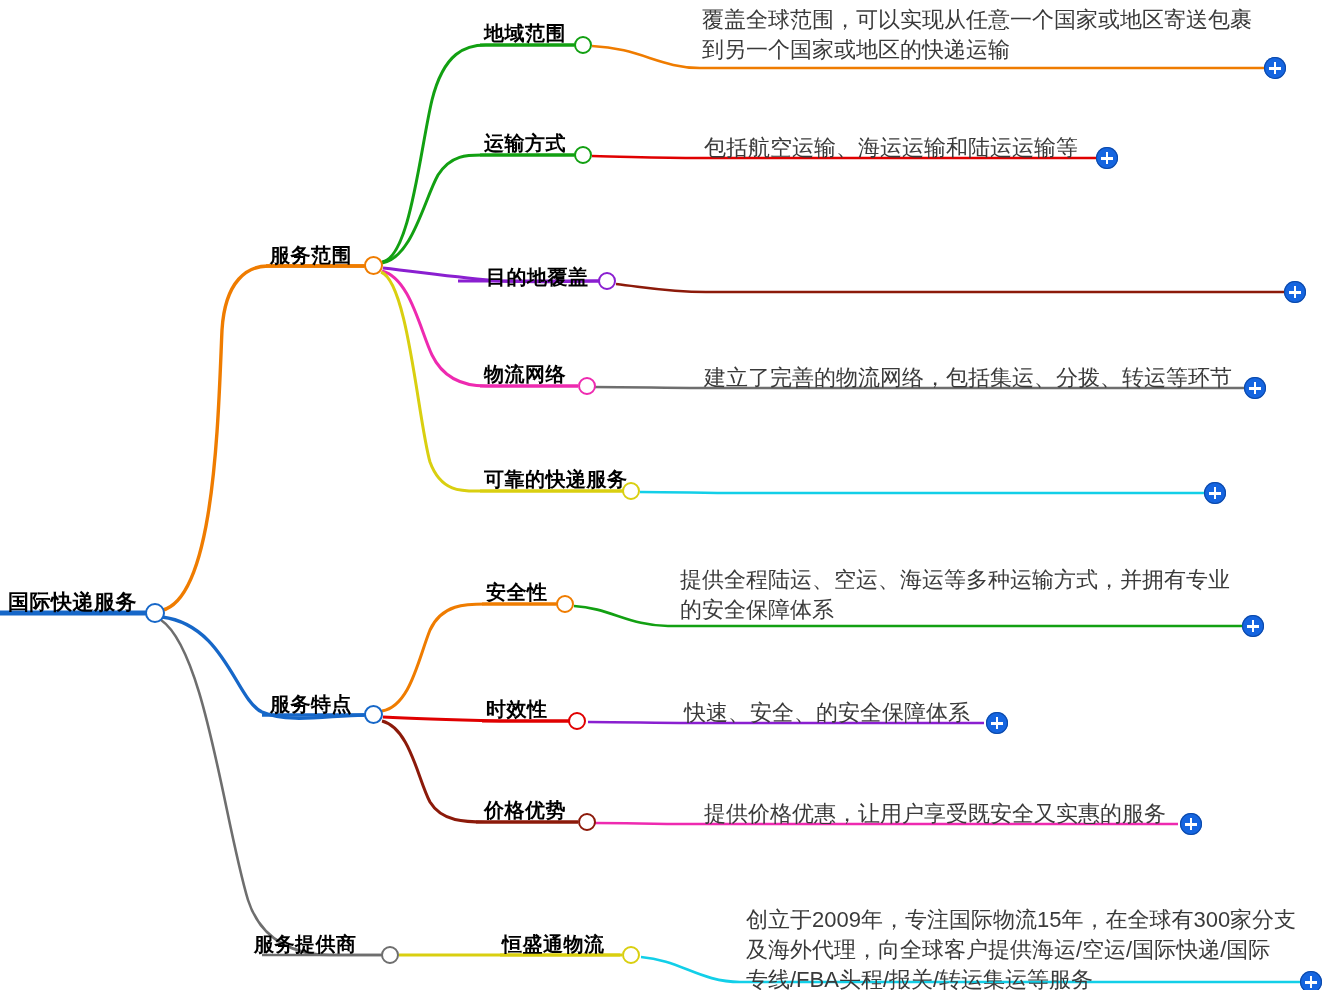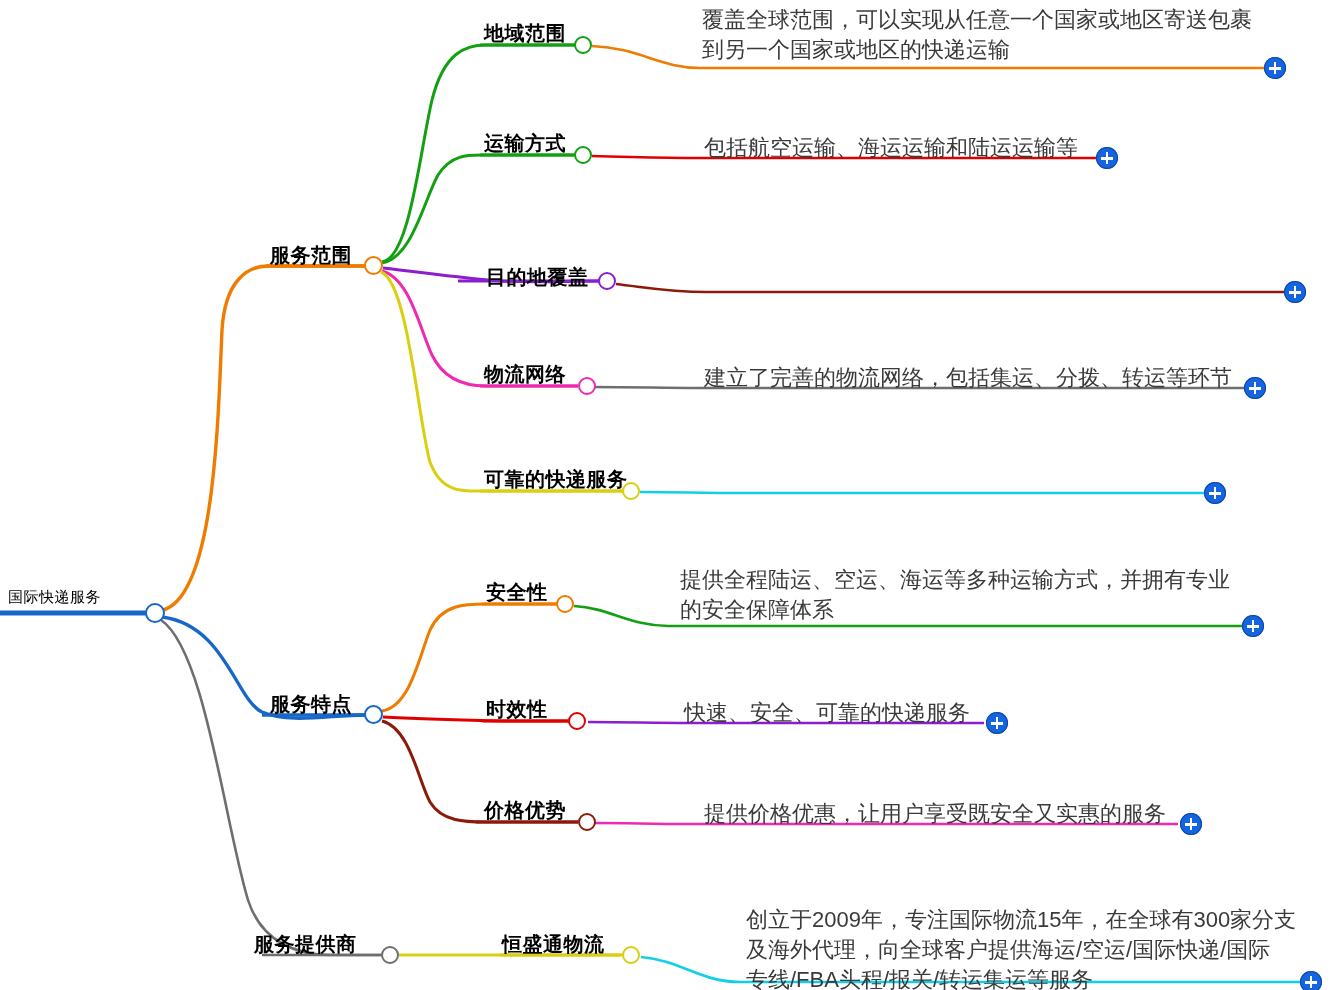--- a/index.html
+++ b/index.html
@@ -24,22 +24,22 @@
     pointer-events: none;
   }
   .node-label {
     position: absolute;
     font-weight: bold;
     color: #000000;
     white-space: nowrap;
     letter-spacing: 0.5px;
   }
   .root-label {
-    font-size: 15px;
-    font-weight: normal;
+    font-size: 21px;
+    font-weight: bold;
   }
   .branch-label {
     font-size: 20px;
   }
   .sub-label {
     font-size: 20px;
   }
   .leaf-text {
     position: absolute;
     font-size: 22px;
@@ -164,21 +164,21 @@
   <div class="circle-node" style="left:364px; top:705px; width:19px; height:19px; border:2.6px solid #1667c8;"></div>
 
   <div class="node-label sub-label" style="left:486px; top:579px;">安全性</div>
   <div class="circle-node" style="left:556px; top:595px; width:18px; height:18px; border:2.4px solid #ef7c00;"></div>
   <div class="leaf-text" style="left:680px; top:565px; width:570px;">提供全程陆运、空运、海运等多种运输方式，并拥有专业
 的安全保障体系</div>
   <div class="plus-btn" style="left:1242px; top:615px;"></div>
 
   <div class="node-label sub-label" style="left:486px; top:696px;">时效性</div>
   <div class="circle-node" style="left:568px; top:712px; width:18px; height:18px; border:2.4px solid #e00000;"></div>
-  <div class="leaf-text" style="left:684px; top:698px; width:320px;">快速、安全、可靠的快递服务</div>
+  <div class="leaf-text" style="left:684px; top:698px; width:320px;">快速、安全、的安全保障体系</div>
   <div class="plus-btn" style="left:986px; top:712px;"></div>
 
   <div class="node-label sub-label" style="left:484px; top:797px;">价格优势</div>
   <div class="circle-node" style="left:578px; top:813px; width:18px; height:18px; border:2.4px solid #8c1a0a;"></div>
   <div class="leaf-text" style="left:704px; top:799px; width:480px;">提供价格优惠，让用户享受既安全又实惠的服务</div>
   <div class="plus-btn" style="left:1180px; top:813px;"></div>
 
   <div class="node-label branch-label" style="left:254px; top:931px;">服务提供商</div>
   <div class="circle-node" style="left:381px; top:946px; width:18px; height:18px; border:2.4px solid #6e6e6e;"></div>
 

